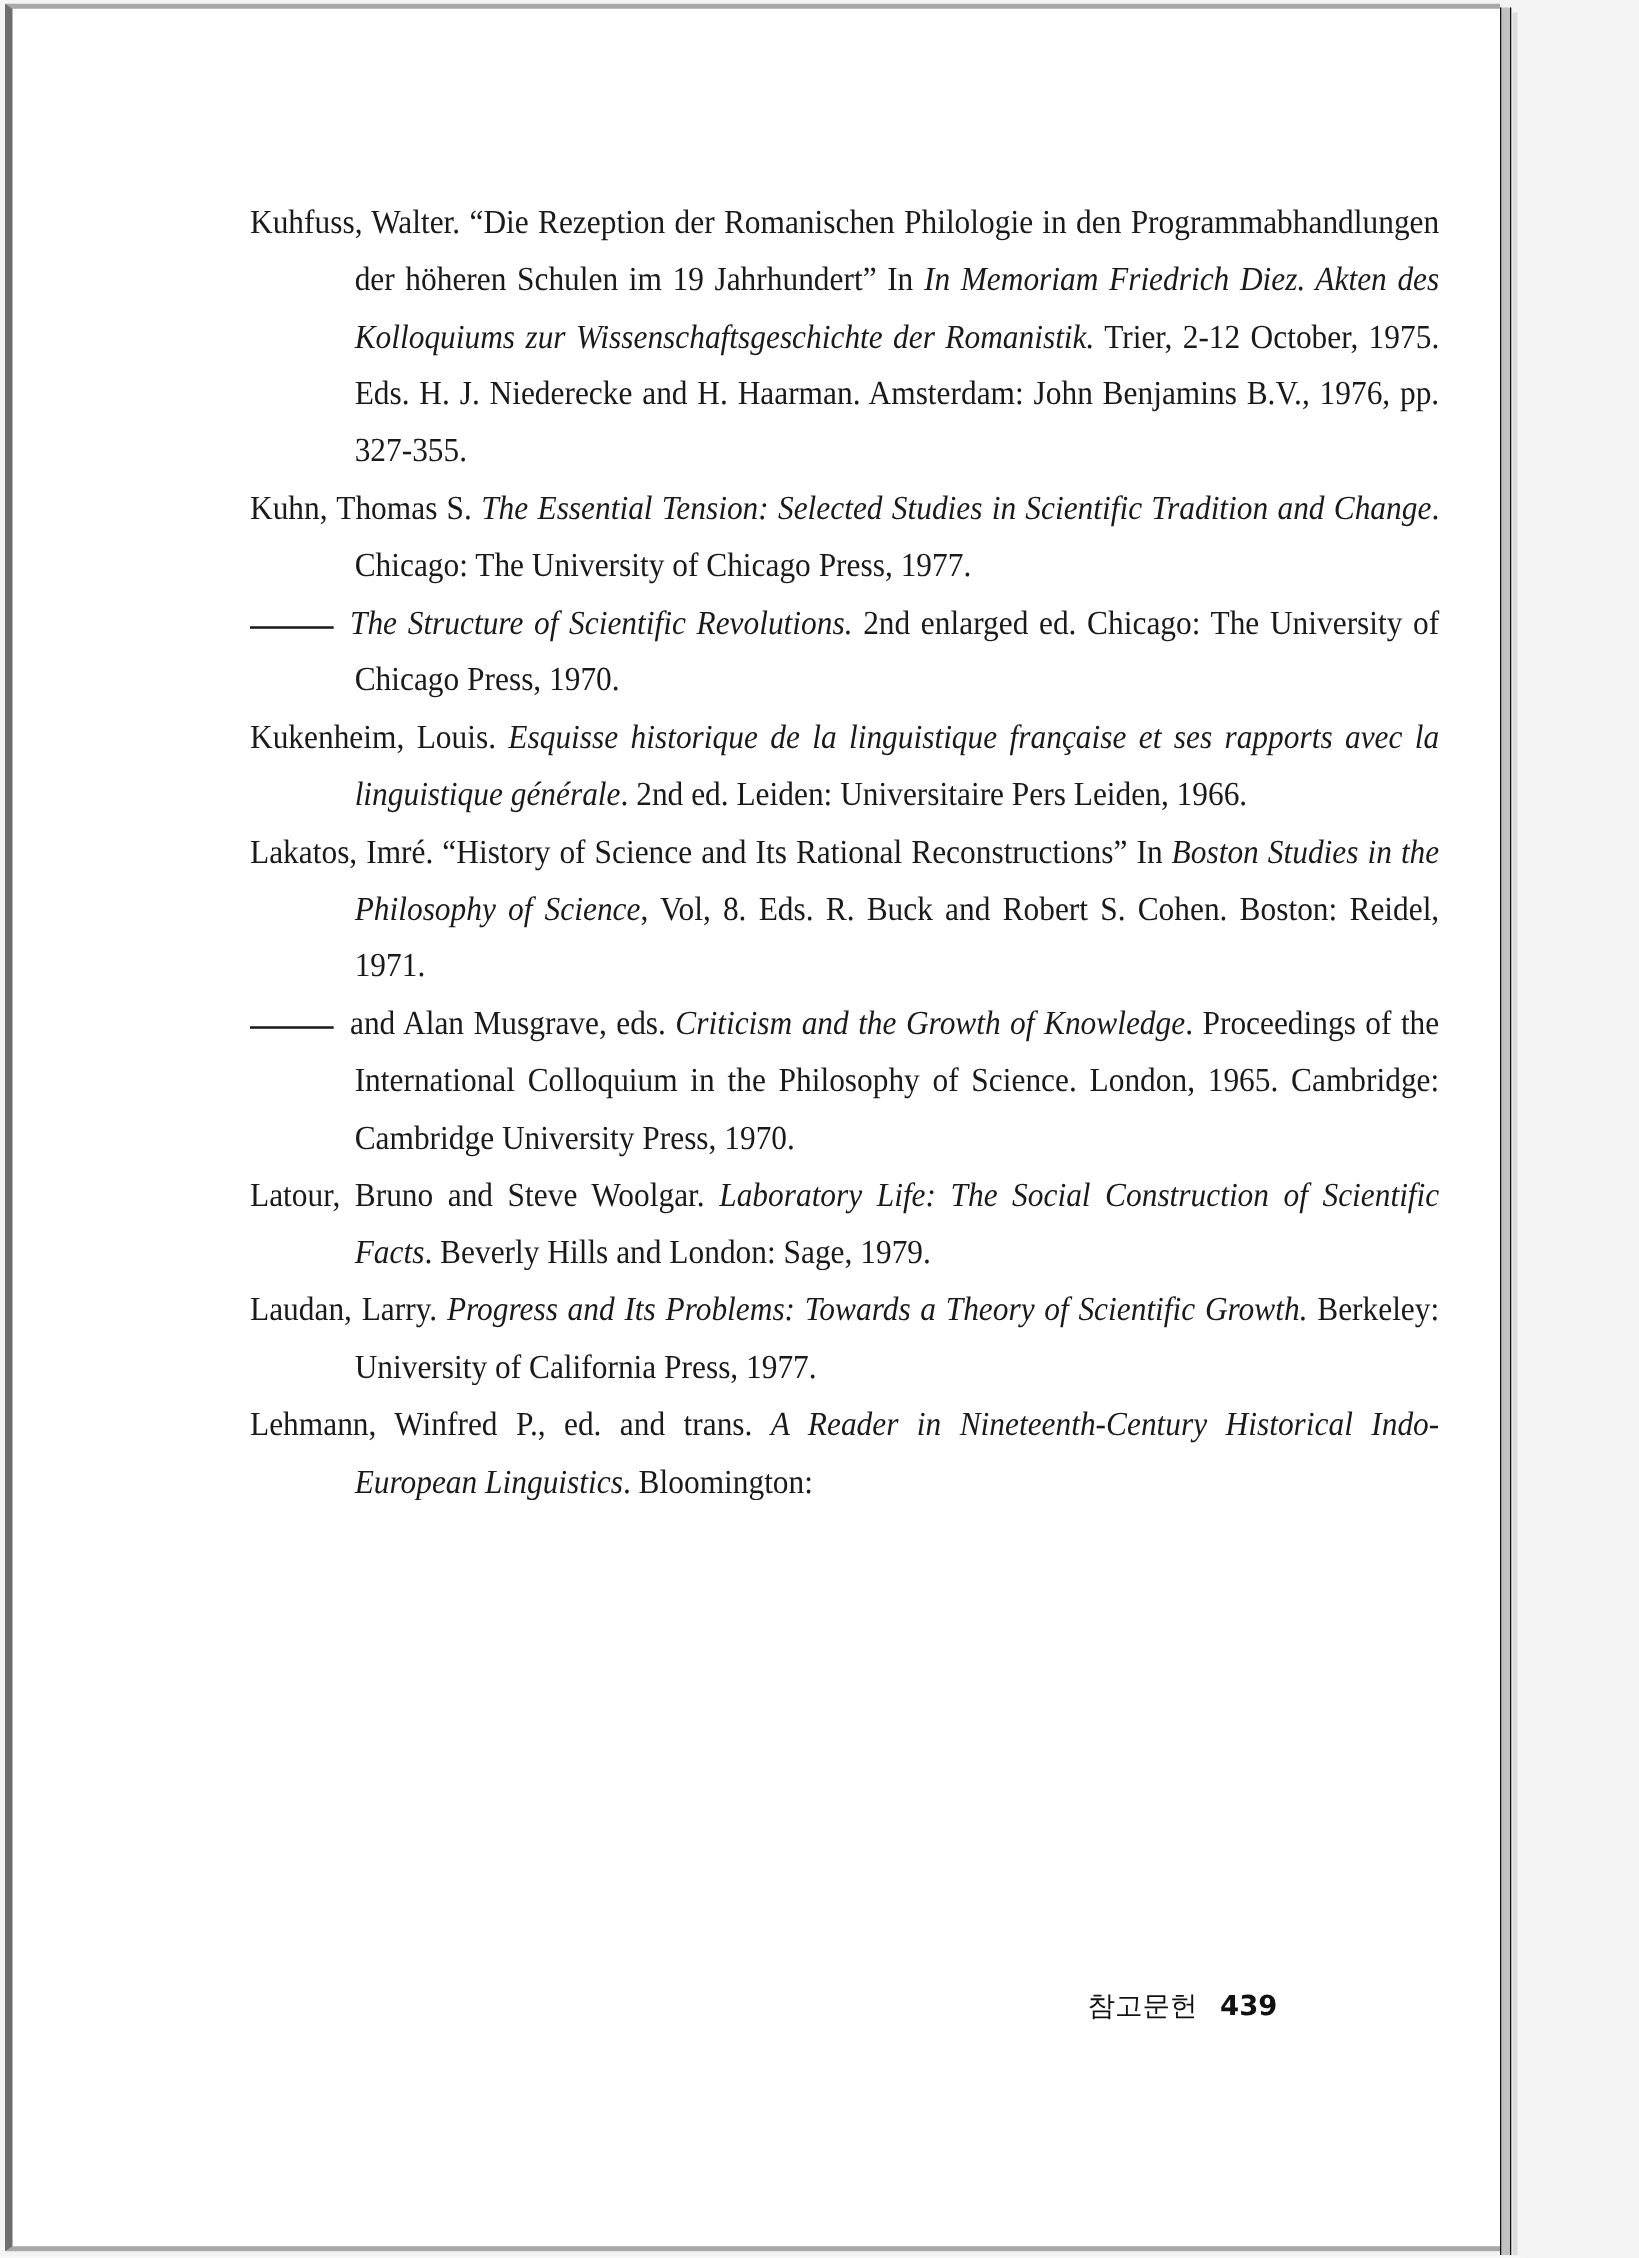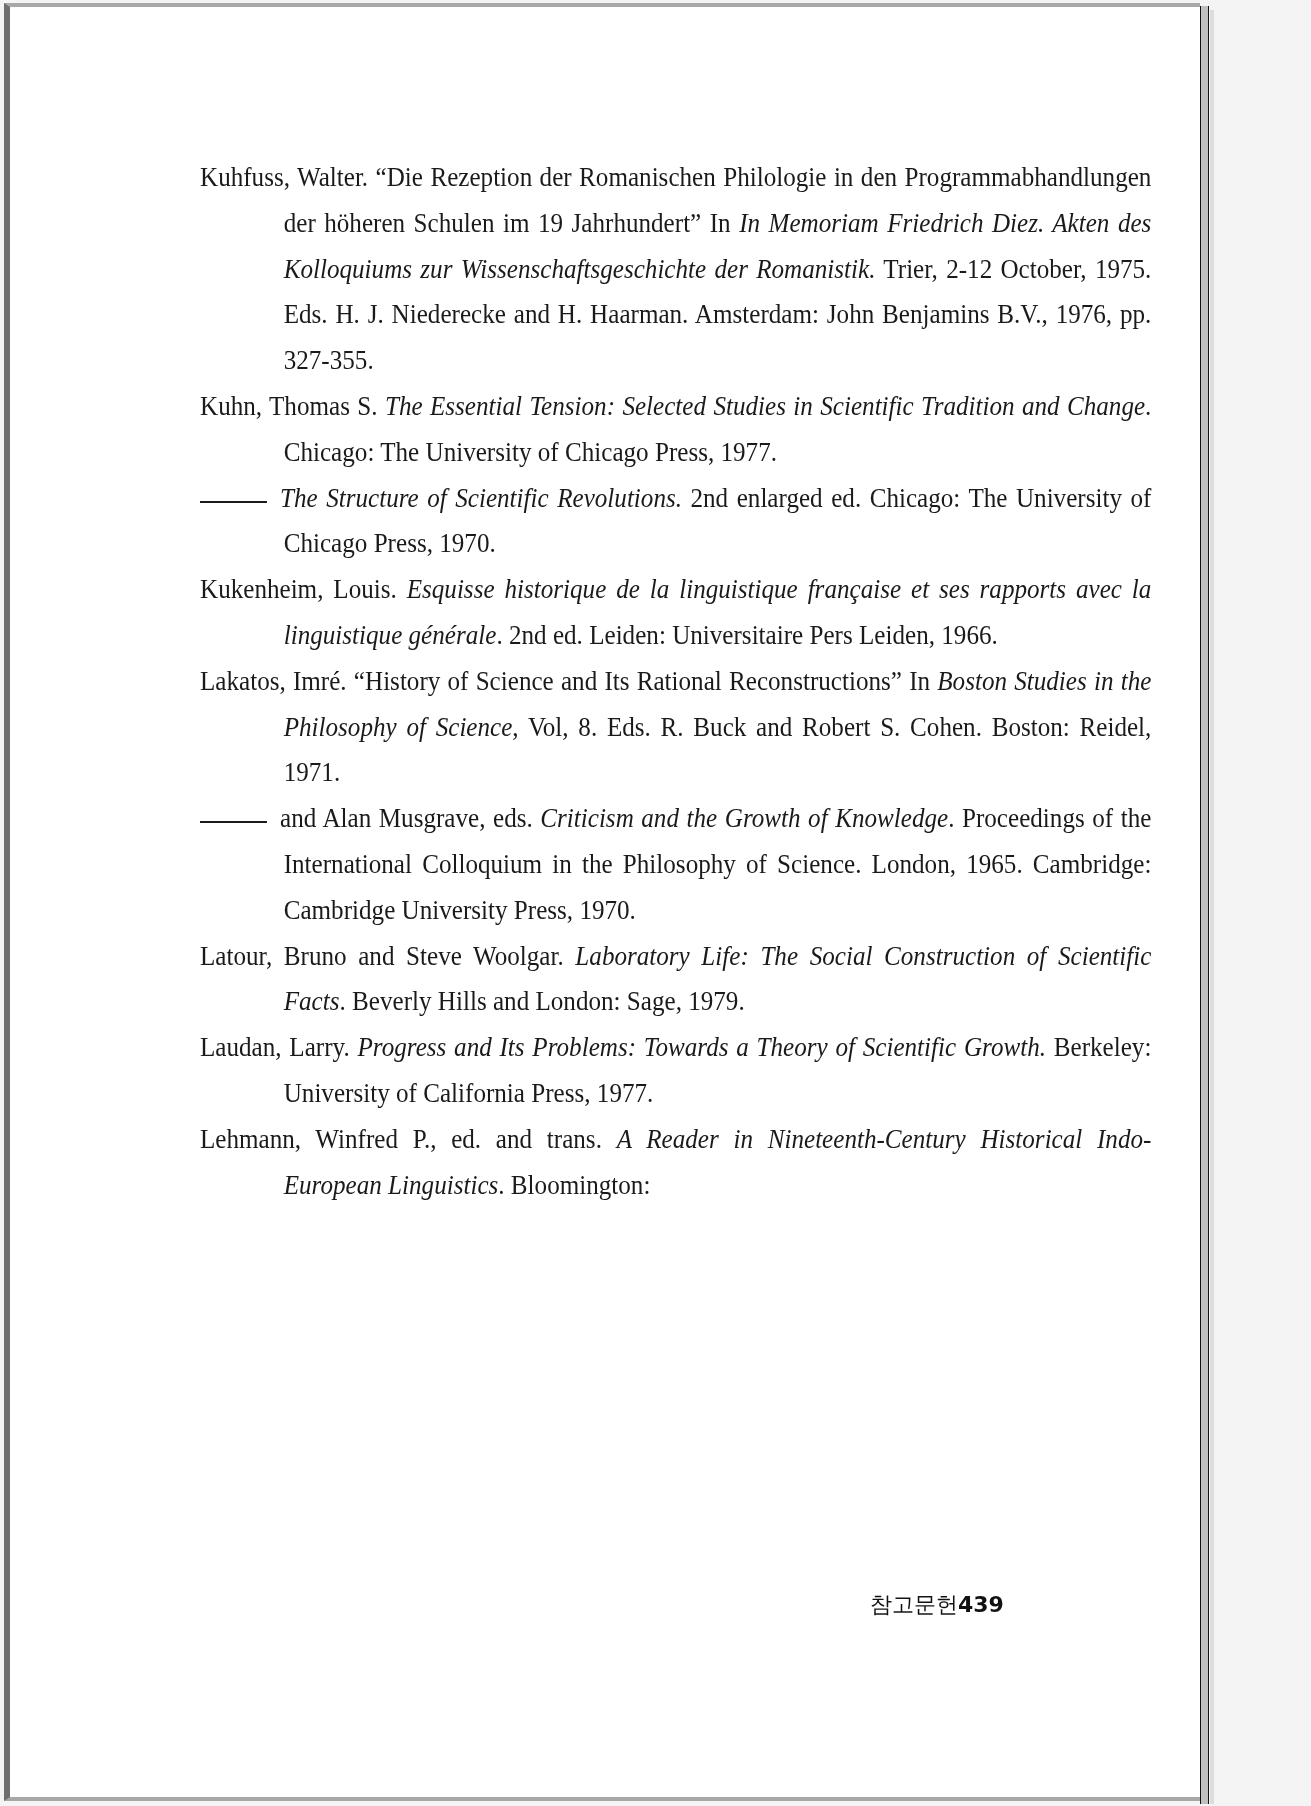--- a/index.html
+++ b/index.html
@@ -8,21 +8,21 @@
           border-top:4px solid #a8a8a8; border-left:6px solid #6e6e6e; border-bottom:4px solid #a8a8a8; box-sizing:border-box; }
   .spine { position:absolute; left:1200px; top:6px; width:9px; height:1798px; background:#c0c0c0;
            border-left:1px solid #111; border-right:1px solid #111; box-sizing:border-box; }
   .shadow { position:absolute; left:1210px; top:10px; width:4px; height:1794px; background:#dcdcdc; }
   .content { position:absolute; left:152px; top:155px; width:868px;margin-left:48px; }
   .entry { font-size:27px; line-height:45.8px; color:#1a1a1a; text-align:justify; text-align-last:left;
            padding-left:90px; text-indent:-90px; margin:0; transform:scaleX(0.93); transform-origin:left top; width:933px; }
   .entry i { font-style:italic; }
   .dash { display:inline-block; width:72px; border-bottom:2px solid #1a1a1a; margin-right:14px; vertical-align:4px; text-indent:0; }
   .footer { position:absolute; left:870px; top:1590px; font-family:"DejaVu Sans", sans-serif; font-size:22px; color:#111; }
-  .footer .num { font-weight:bold; margin-left:0; }
+  .footer .num { font-weight:bold; margin-left:18px; }
 </style>
 </head>
 <body>
 
 <div class="page"></div>
 <div class="spine"></div>
 <div class="shadow"></div>
 
 <div class="content">
   <p class="entry"><span>Kuhfuss, Walter. “Die Rezeption der Romanischen Philologie in den Programmabhandlungen der höheren Schulen im 19 Jahrhundert” In </span><i>In Memoriam Friedrich Diez. Akten des Kolloquiums zur Wissenschaftsgeschichte der Romanistik.</i><span> Trier, 2-12 October, 1975. Eds. H. J. Niederecke and H. Haarman. Amsterdam: John Benjamins B.V., 1976, pp. 327-355.</span></p>

